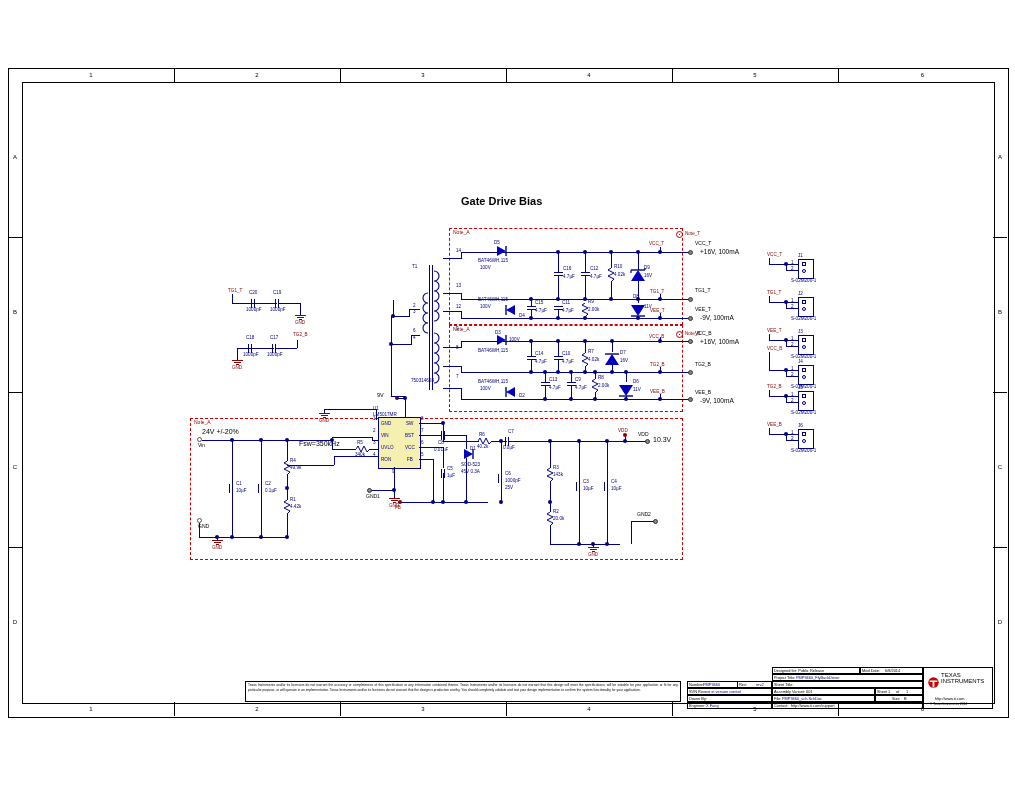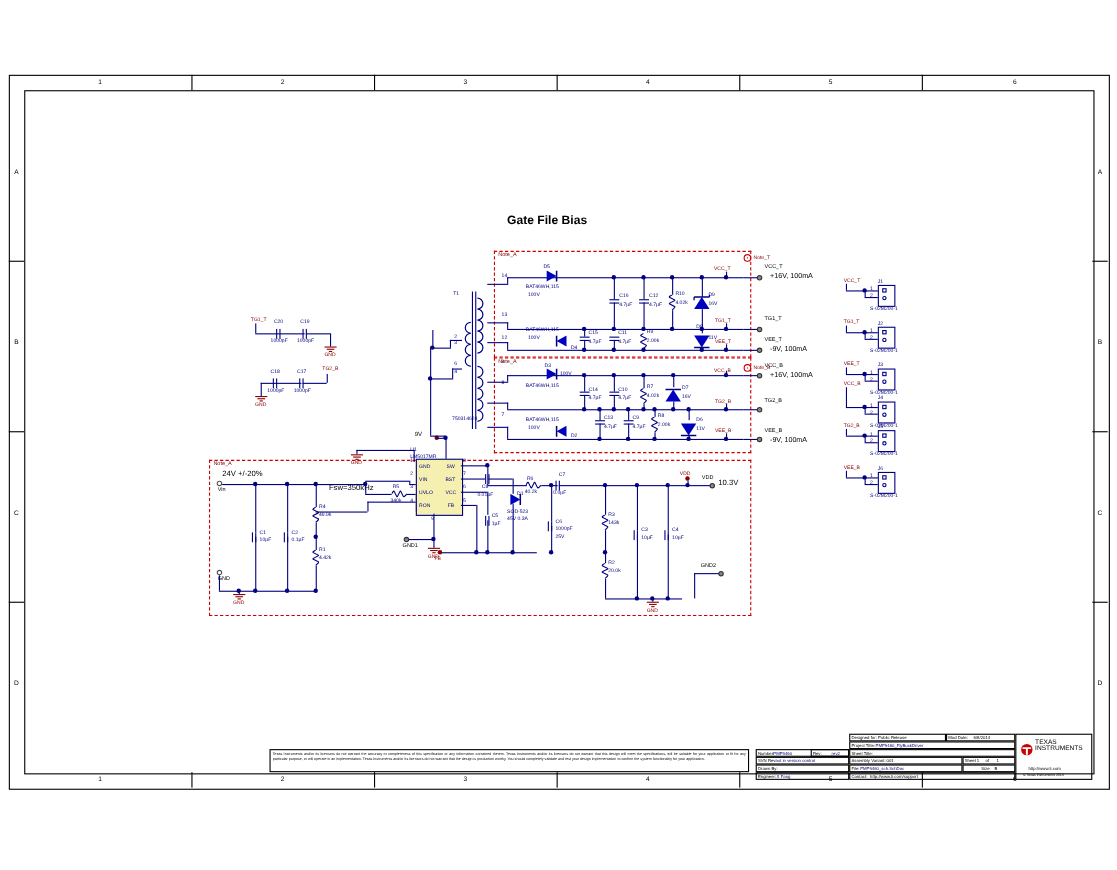--- a/index.html
+++ b/index.html
@@ -135,21 +135,21 @@
   <div class="zone-row-r" style="top:237px;height:155px;">
       <div class="zlabel-v" style="margin-top:72px;">B</div>
     </div>
   <div class="zone-row-r" style="top:392px;height:155px;">
       <div class="zlabel-v" style="margin-top:72px;">C</div>
     </div>
   <div class="zone-row-r" style="top:547px;height:155px;border-bottom:none;">
       <div class="zlabel-v" style="margin-top:72px;">D</div>
     </div>
 
-  <div class="title-txt" style="left:461px;top:195px;">Gate File Bias</div>
+  <div class="title-txt" style="left:461px;top:195px;">Gate Drive Bias</div>
 
   <div class="dashbox" style="left:449px;top:228px;width:232px;height:95px;"></div>
   <div class="dashbox" style="left:449px;top:325px;width:232px;height:85px;"></div>
   <div class="dashbox" style="left:190px;top:418px;width:491px;height:140px;"></div>
 
   <div class="lbl-net" style="left:453px;top:230px;font-size:5px;">Note_A</div>
   <div class="lbl-net" style="left:453px;top:327px;font-size:5px;">Note_A</div>
   <div class="lbl-net" style="left:194px;top:420px;font-size:5px;">Note_A</div>
 
   <div class="lbl-net" style="left:228px;top:288px;">TG1_T</div>

